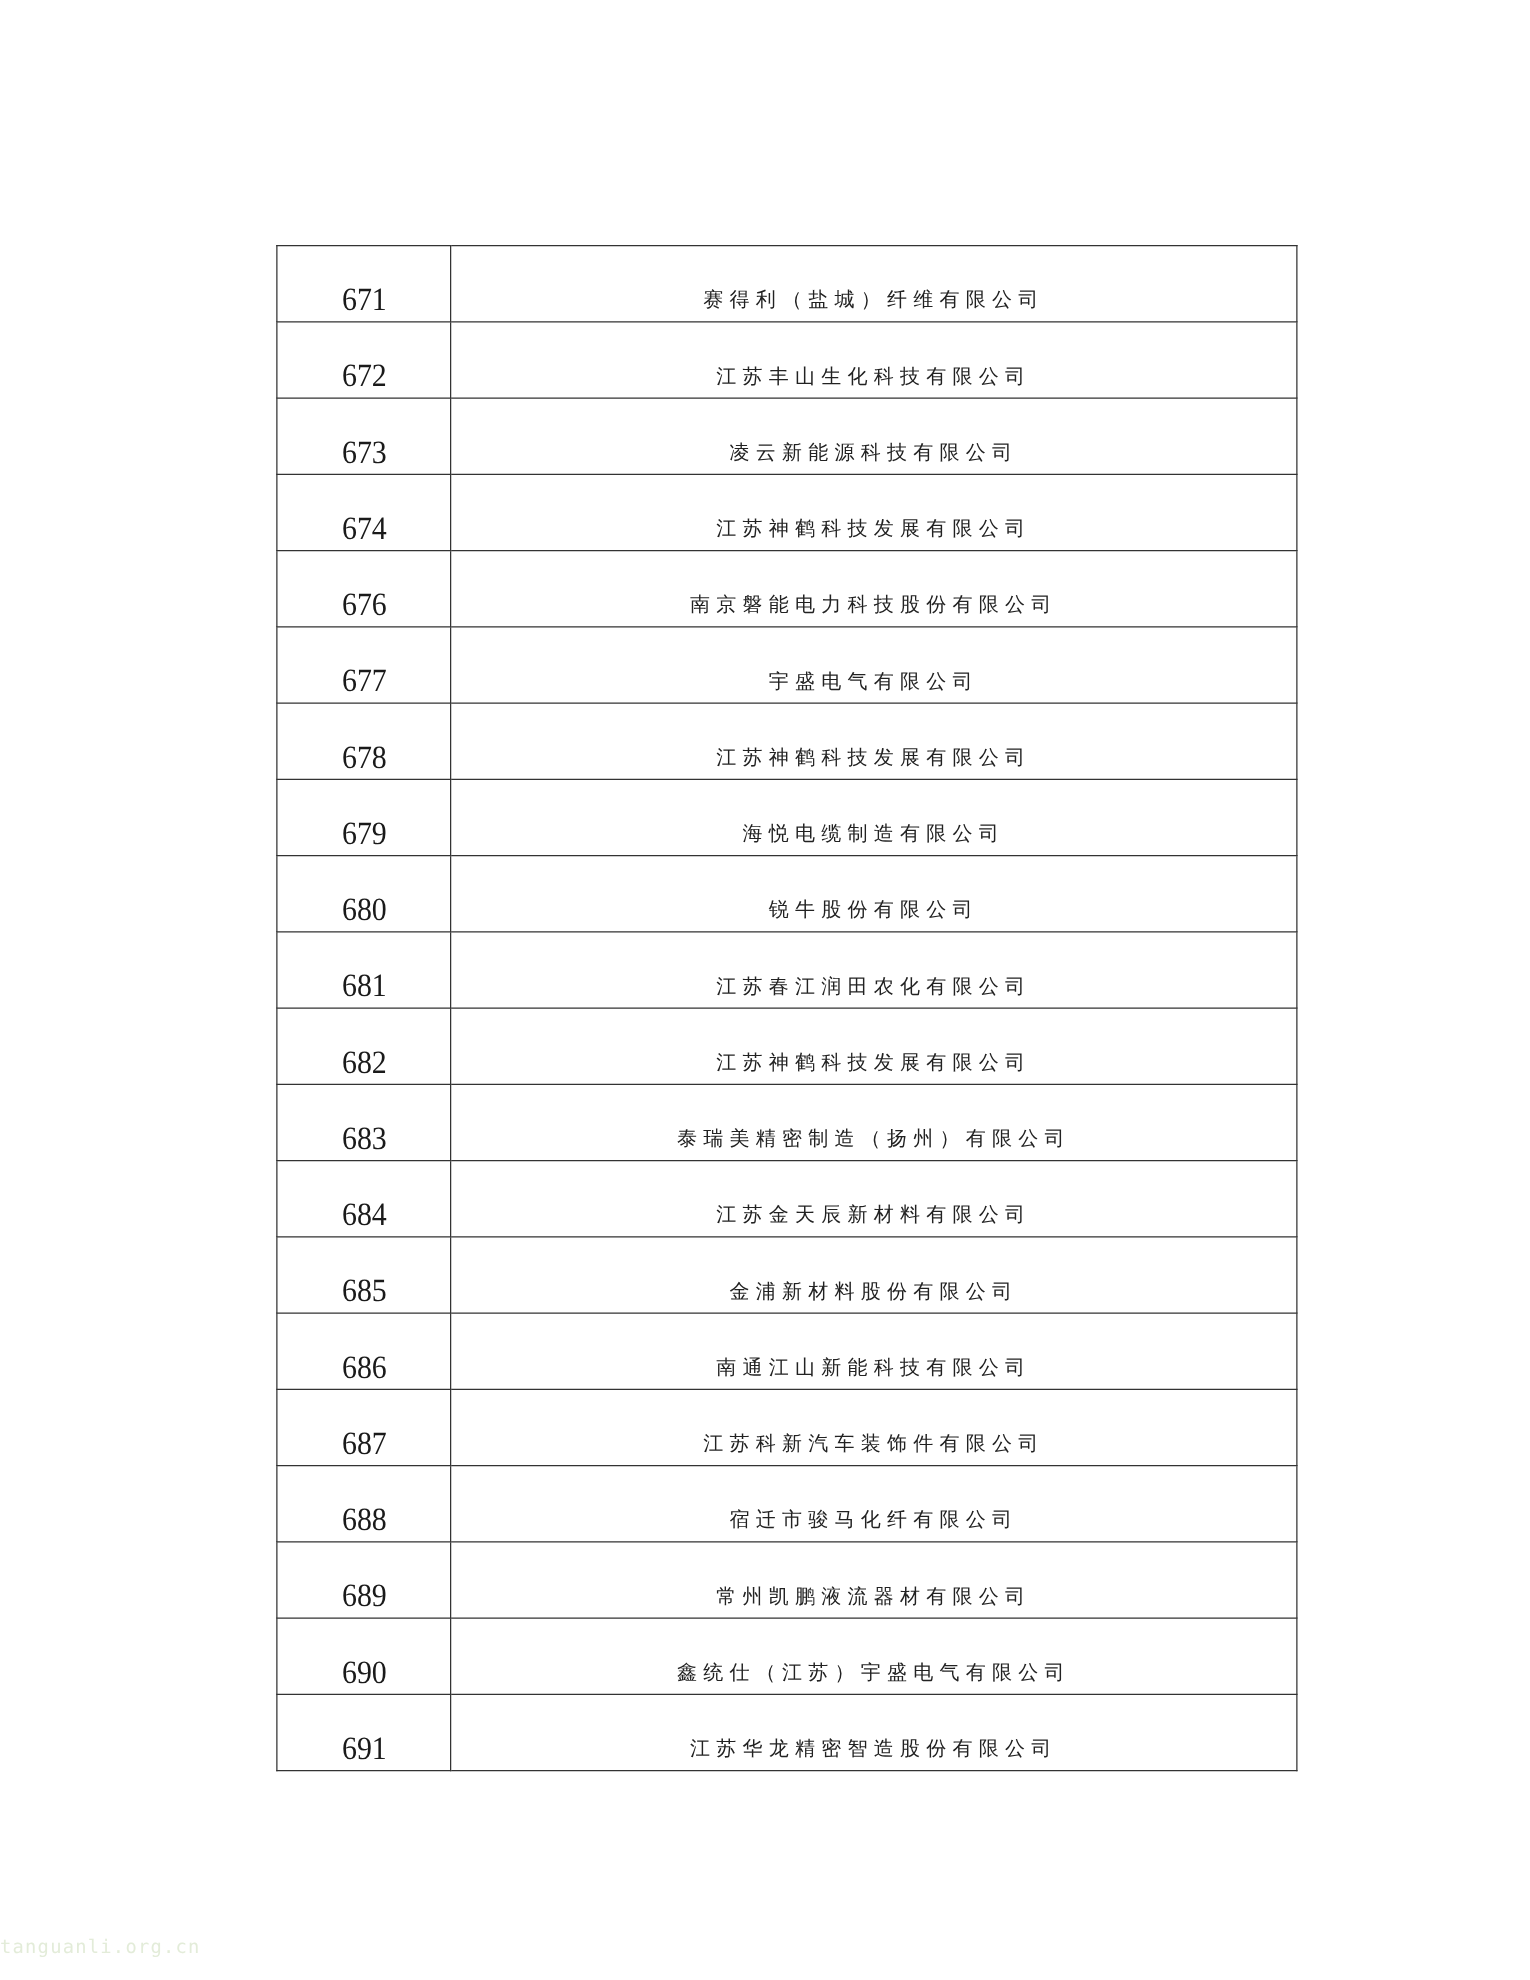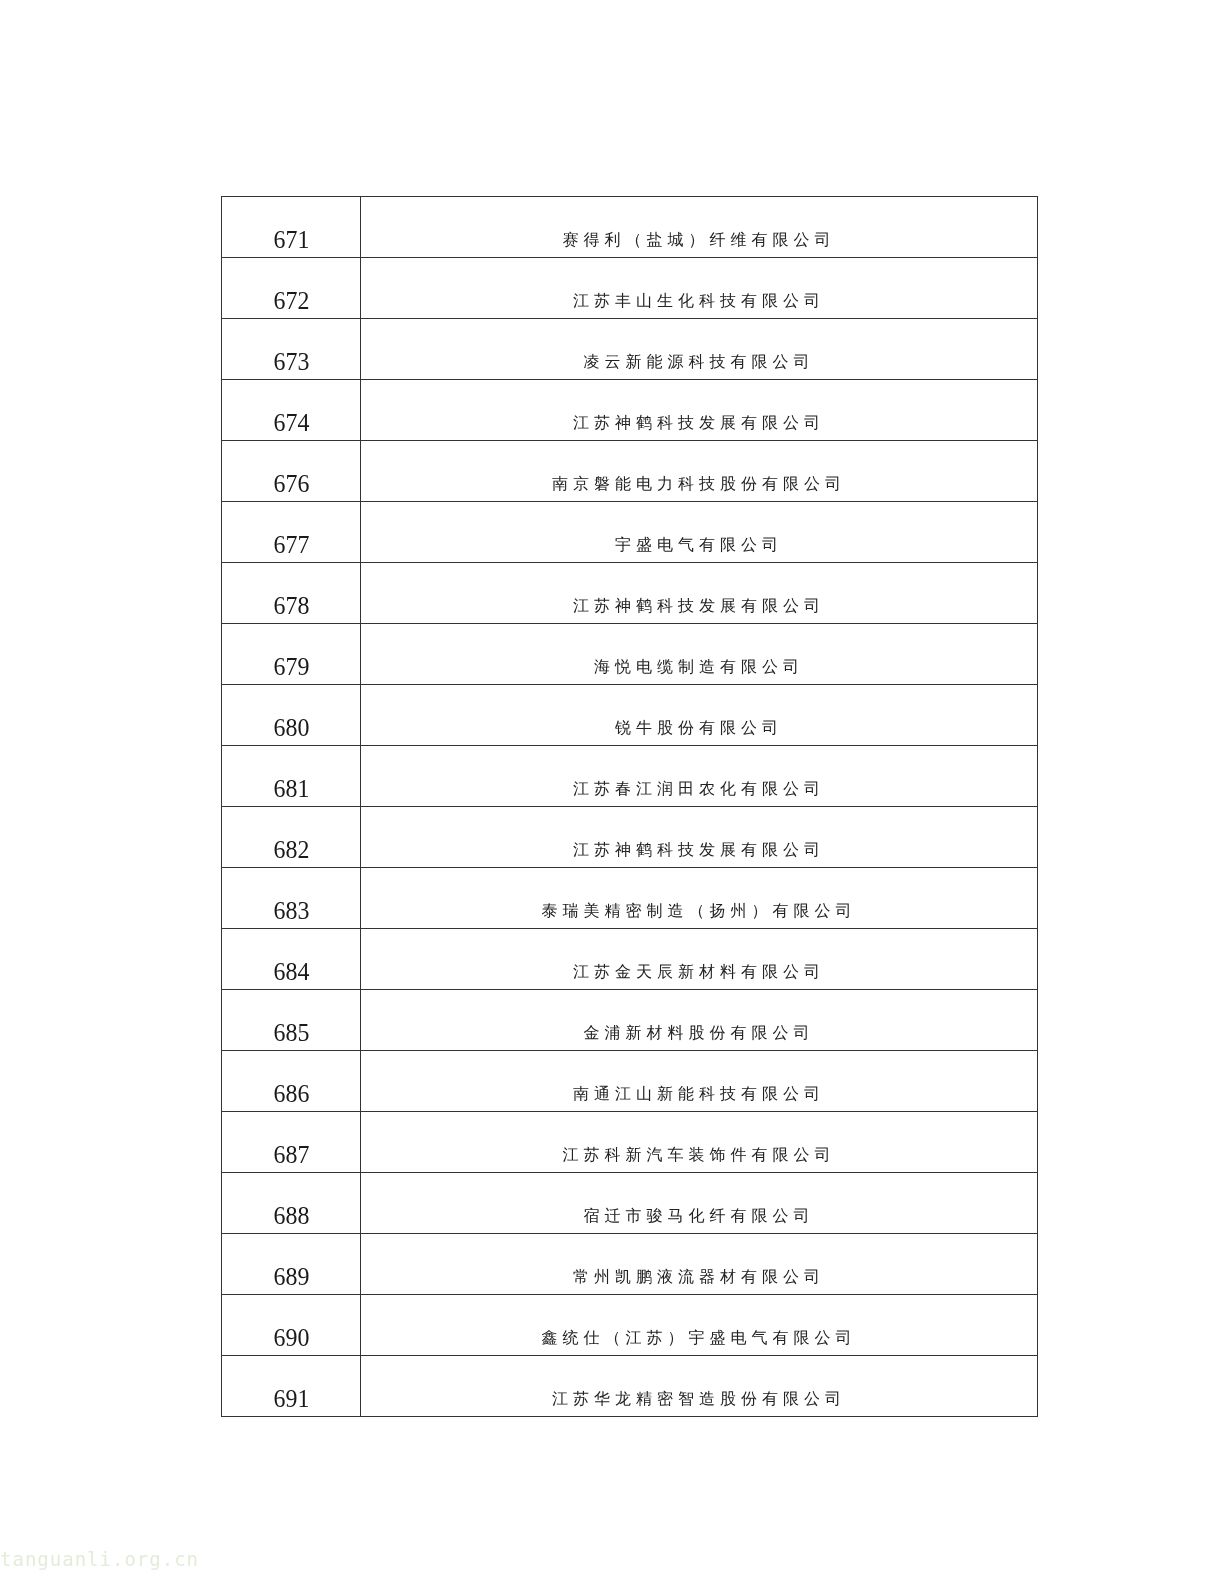--- a/index.html
+++ b/index.html
@@ -54,21 +54,21 @@
     }
     .name-text {
       display: inline-block;
       padding-bottom: 6px;
     }
     .watermark {
       position: absolute;
       left: 0px;
       top: 1548px;
       font-family: "DejaVu Sans Mono", monospace;
-      font-size: 19px;
+      font-size: 15px;
       color: #e3ecd9;
       letter-spacing: 1px;
     }
   </style>
 </head>
 <body>
 
 <table class="list-table">
   <colgroup>
     <col class="col-num">

